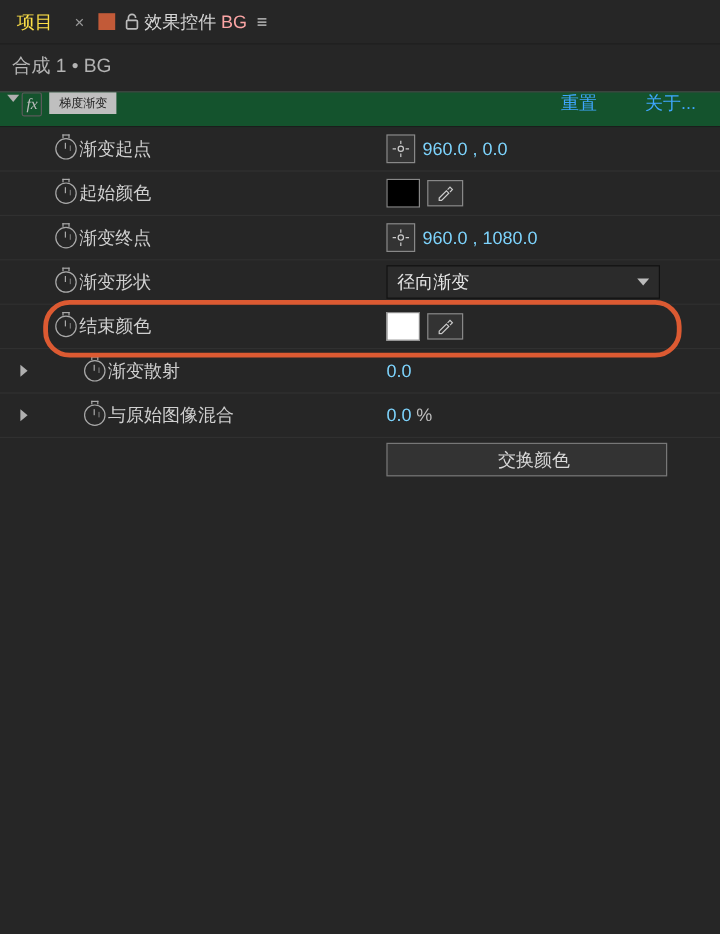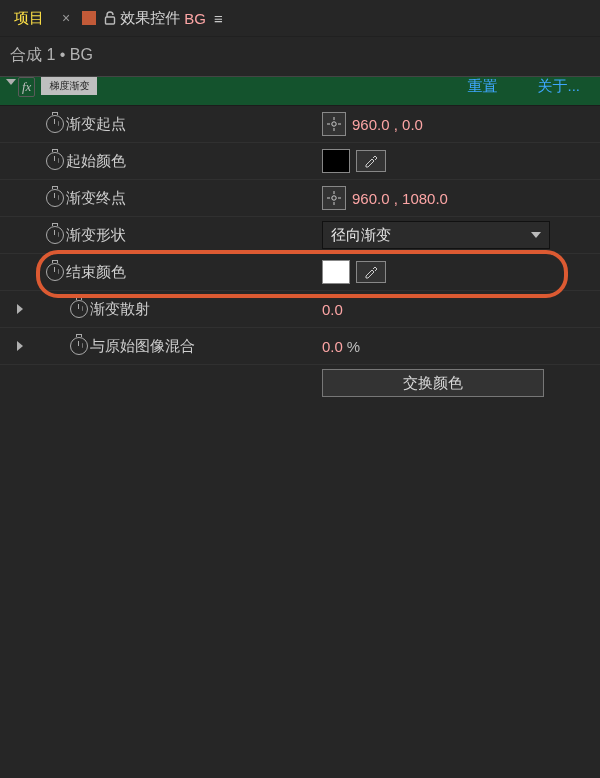--- a/index.html
+++ b/index.html
@@ -26,36 +26,36 @@
   
   .row{display:flex;align-items:center;height:36px;border-bottom:1px solid #303030;position:relative;z-index:1;}
   .row .indent{width:64px;display:flex;justify-content:flex-end;align-items:center;}
   .row .indent.more{width:48px;}
   .row .expand-col{width:40px;display:flex;align-items:center;justify-content:center;}
   .stopwatch{width:16px;height:16px;border:1.5px solid #aaa;border-radius:50%;position:relative;flex:0 0 auto;}
   .stopwatch::before{content:"";position:absolute;top:-4px;left:5px;width:4px;height:2px;border:1px solid #aaa;border-bottom:none;}
   .stopwatch::after{content:"";position:absolute;top:3px;left:7px;width:1px;height:5px;background:#aaa;box-shadow:0 0 0 0 ,4px 2px 0 -0.2px #aaa;transform-origin:bottom;}
   .label{margin-left:2px;color:#cfcfcf;flex:0 0 auto;}
   .val-col{position:absolute;left:322px;display:flex;align-items:center;gap:6px;}
-  .val-link{color:#fca5a5;}
+  .val-link{color:#7dd3fc;}
   .pct{color:#bdbdbd;margin-left:-2px;}
   
   .target{width:22px;height:22px;border:1px solid #888;display:flex;align-items:center;justify-content:center;background:#333;}
   .target svg{display:block;}
   
   .swatch{width:26px;height:22px;border:1px solid #888;}
   .swatch.black{background:#000;}
   .swatch.white{background:#fff;}
   .eyedrop{width:28px;height:20px;border:1px solid #888;display:flex;align-items:center;justify-content:center;background:#333;}
   
   .dd{display:flex;align-items:center;justify-content:space-between;background:#2b2b2b;border:1px solid #111;padding:2px 8px;width:210px;height:22px;color:#e5e5e5;}
   .dd .chev{width:0;height:0;border-left:5px solid transparent;border-right:5px solid transparent;border-top:6px solid #bbb;}
   
   .swaprow{display:flex;align-items:center;height:36px;}
-  .swapbtn{margin-left:322px;width:220px;height:26px;display:flex;align-items:center;justify-content:center;border:1px solid #777;background:#333;color:#d8d8d8;}
+  .swapbtn{margin-left:322px;width:220px;height:26px;display:flex;align-items:center;justify-content:center;border:1px solid #777;background:#333;color:#d8d8d8;padding-left:12px;}
   
   .annot{position:absolute;left:36px;top:250px;width:524px;height:40px;border:4px solid #dc5a32;border-radius:22px;z-index:3;pointer-events:none;}
   
   .ico{display:inline-flex;align-items:center;}
 </style>
 </head>
 <body>
 <div class="app">
 
 <div class="tabs">

